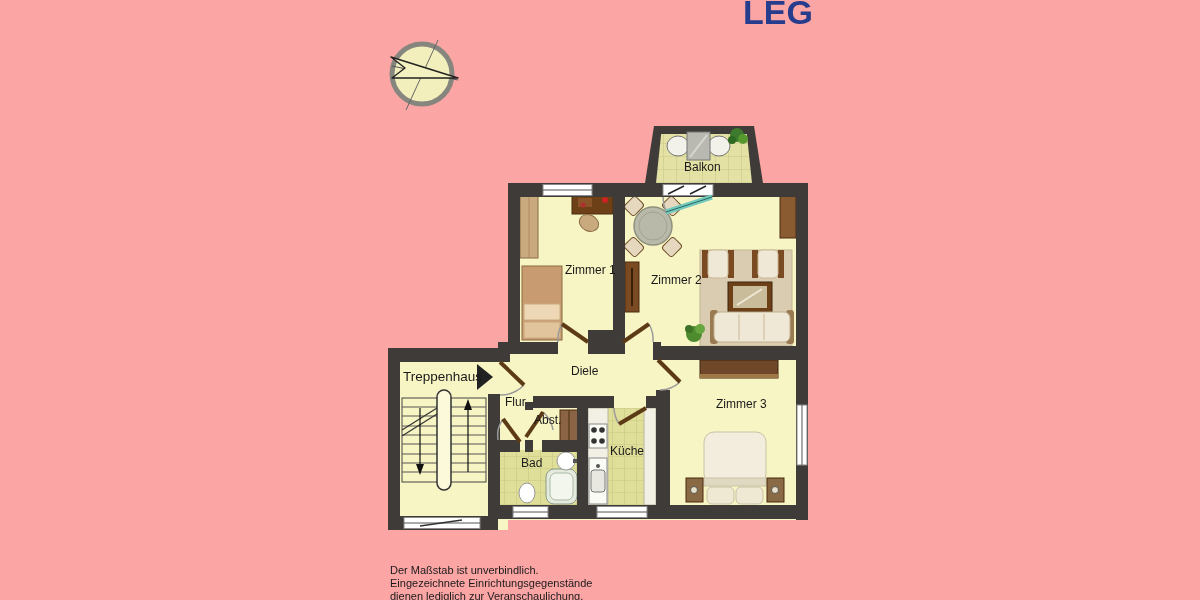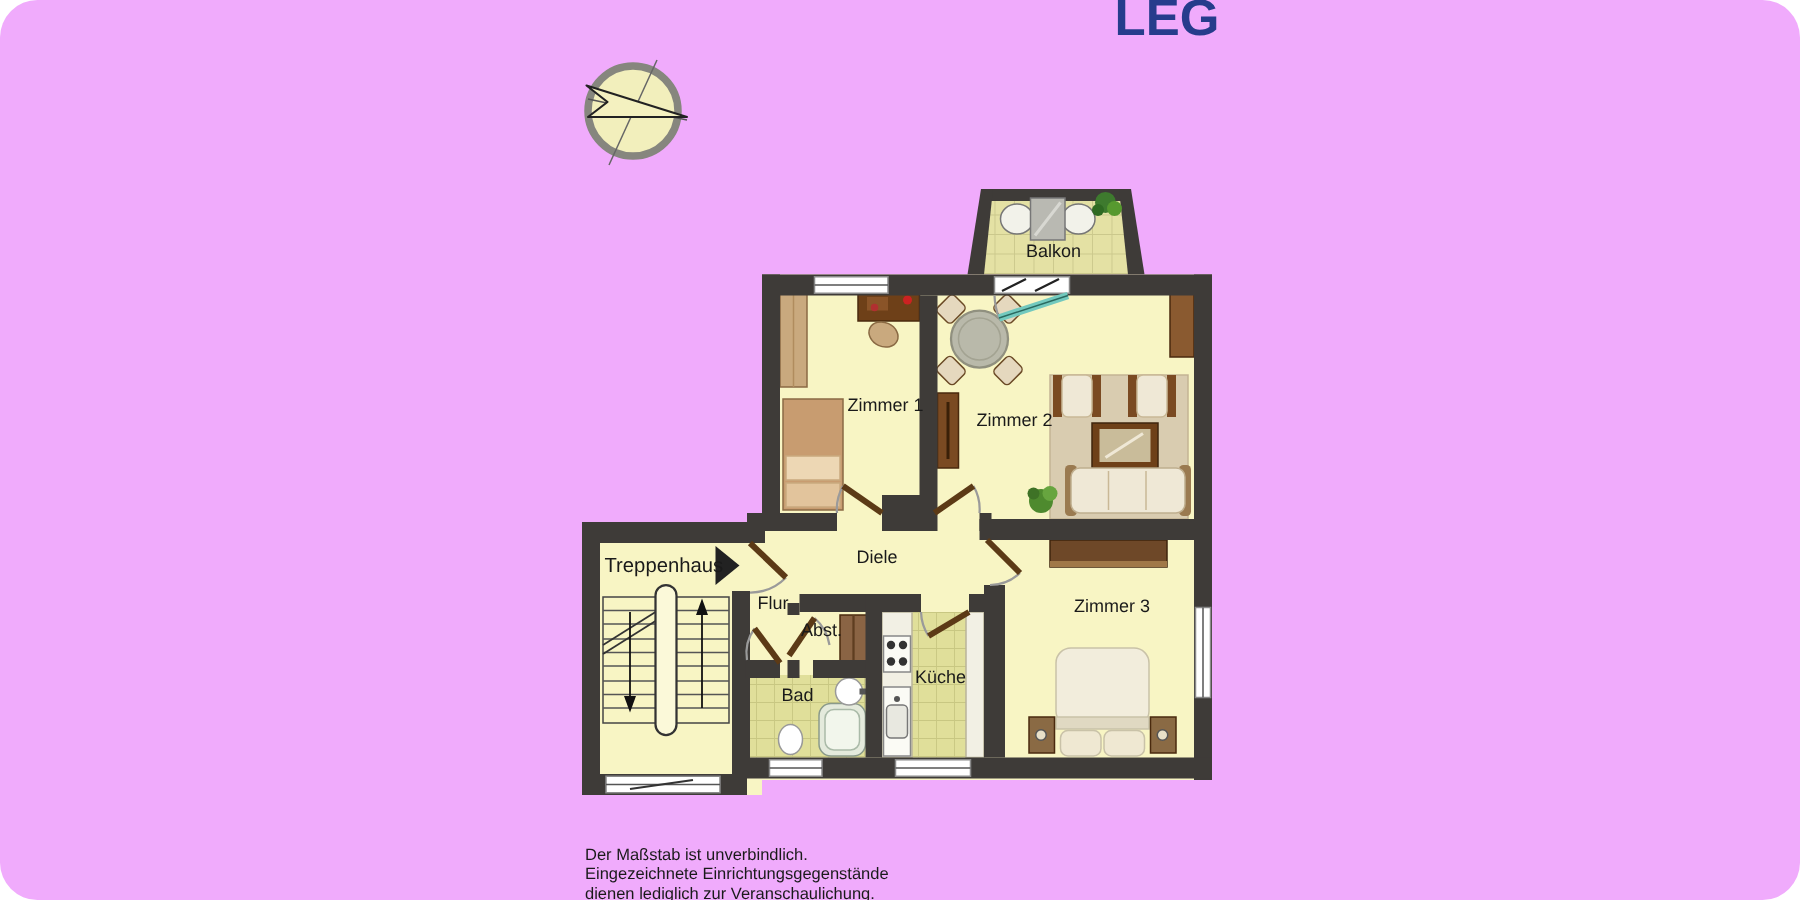--- a/index.html
+++ b/index.html
@@ -6,23 +6,22 @@
     --wall:#3e3b38;
     --floor:#f8f5c4;
     --tile:#e0df9a;
     --tileline:#c8c782;
     --logo:#263c8c;
     --brown:#6e4018;
     --tan:#c9a97e;
   }
   html,body{margin:0;padding:0;background:#fff;}
   .stage{
-    position:relative;width:1200px;height:600px;background:#f0abfc;overflow:hidden;
+    position:relative;width:1200px;height:600px;background:#fca5a5;overflow:hidden;
     font-family:"Liberation Sans",sans-serif;
-    border-radius:25px;
   }
   .logo{
     position:absolute;left:743px;top:-7px;
     font-size:34px;font-weight:700;letter-spacing:0px;color:var(--logo);
     font-family:"Liberation Sans",sans-serif;
   }
   .disclaimer{
     position:absolute;left:390px;top:564px;
     font-size:11px;line-height:13px;color:#1a1a1a;
   }

